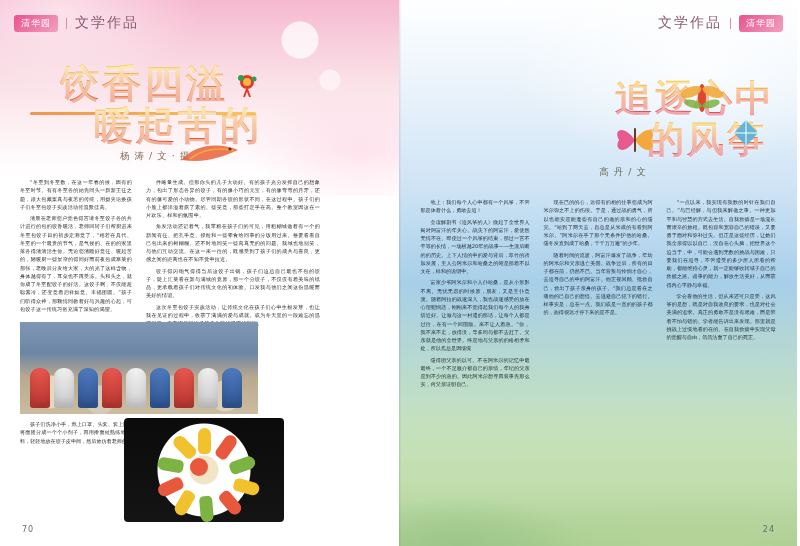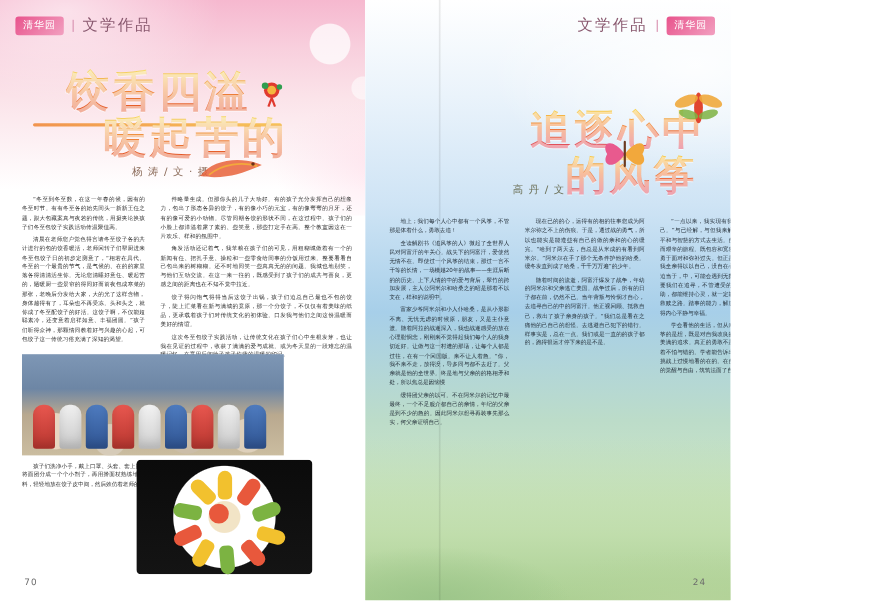--- a/index.html
+++ b/index.html
@@ -1,21 +1,21 @@
 <!DOCTYPE html>
 <html><head>
 <meta charset="utf-8">
 <style>
   html,body{margin:0;padding:0;}
   body{
     width:800px;height:546px;overflow:hidden;
     font-family:"DejaVu Sans","Liberation Sans",sans-serif;
     background:#ffffff;
   }
-  .spread{position:relative;width:664px;height:546px;display:flex;}
+  .spread{position:relative;width:797px;height:546px;display:flex;}
   .page{position:relative;height:546px;overflow:hidden;}
   .page-left{width:400px;background:#ffffff;}
   .page-right{width:400px;background:#ffffff;}
 
   
   .left-top-band{
     position:absolute;left:0;top:0;width:400px;height:196px;
     background:
       radial-gradient(circle at 300px 40px, rgba(255,255,255,.75) 0 18px, rgba(255,255,255,0) 19px),
       radial-gradient(circle at 330px 80px, rgba(255,255,255,.55) 0 10px, rgba(255,255,255,0) 11px),
@@ -108,21 +108,21 @@
     position:absolute;left:0;bottom:0;width:400px;height:150px;
     background:
       radial-gradient(ellipse 180px 70px at 60px 150px, #9cc58a, rgba(156,197,138,0) 70%),
       radial-gradient(ellipse 220px 80px at 300px 160px, #b6d49b, rgba(182,212,155,0) 72%),
       linear-gradient(180deg, rgba(200,226,180,0) 0%, rgba(188,219,166,.85) 60%, rgba(167,205,142,.95) 100%);
   }
   .right-masthead{
     position:absolute;right:14px;top:14px;display:flex;align-items:center;gap:8px;z-index:6;
   }
   .right-title{
-    position:absolute;right:22px;top:78px;text-align:right;z-index:7;margin-top:20px;
+    position:absolute;right:22px;top:78px;text-align:right;z-index:7;
   }
   .rtitle-line{
     font-family:"DejaVu Serif","Liberation Serif",serif;font-weight:bold;
     font-size:37px;line-height:1.12;letter-spacing:3px;
     background:linear-gradient(180deg,#f7d94f 0%,#ef7b3a 45%,#d93b6a 100%);
     -webkit-background-clip:text;background-clip:text;color:transparent;
     text-shadow:0 1px 0 rgba(255,255,255,.5);
   }
   .rtitle-line2{margin-right:8px;}
   .rbyline{position:absolute;right:150px;top:166px;font-size:9.5px;color:#6b6f55;letter-spacing:1px;z-index:7;}

